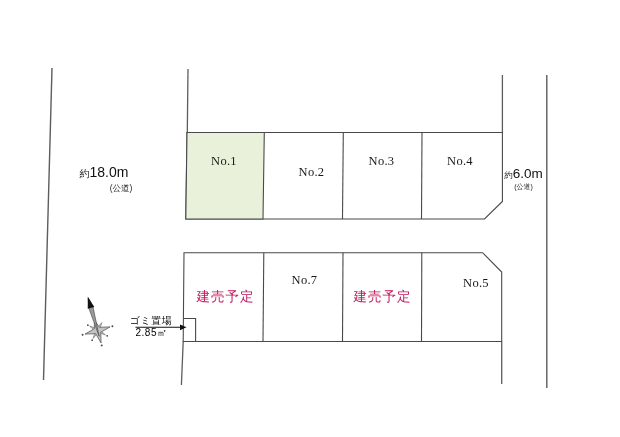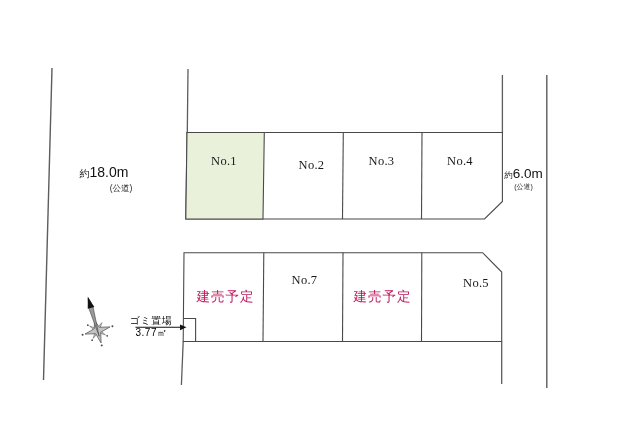--- a/index.html
+++ b/index.html
@@ -57,32 +57,32 @@
       <circle cx="15.5" cy="0" r="1" fill="#4a4a4a"></circle>
       <circle cx="-15.5" cy="0" r="1" fill="#4a4a4a"></circle>
       <circle cx="0" cy="15.5" r="1" fill="#4a4a4a"></circle>
       <circle cx="7.8" cy="7.8" r="0.9" fill="#4a4a4a"></circle>
       <circle cx="-7.8" cy="7.8" r="0.9" fill="#4a4a4a"></circle>
       <circle cx="-7.8" cy="-7.8" r="0.9" fill="#4a4a4a"></circle>
     </g>
   </svg>
 
   <div class="lbl lot-no" style="left:224px;top:161px;">No.1</div>
-  <div class="lbl lot-no" style="left:303.5px;top:165px;padding-left:16px;">No.2</div>
+  <div class="lbl lot-no" style="left:303.5px;top:172px;padding-left:16px;">No.2</div>
   <div class="lbl lot-no" style="left:381.5px;top:160.5px;">No.3</div>
   <div class="lbl lot-no" style="left:460px;top:160.5px;">No.4</div>
 
   <div class="lbl lot-kenbai" style="left:225.5px;top:296.5px;">建売予定</div>
   <div class="lbl lot-no" style="left:304.5px;top:279.5px;text-align:right;">No.7</div>
   <div class="lbl lot-kenbai" style="left:382.5px;top:296.5px;">建売予定</div>
   <div class="lbl lot-no" style="left:476px;top:282.5px;">No.5</div>
 
   <div class="lbl road-main" style="left:104px;top:172px;"><span class="pfx">約</span><span>18.0m</span></div>
   <div class="lbl road-sub" style="left:121px;top:188px;">(公道)</div>
 
   <div class="lbl road-main-r" style="left:523.5px;top:174px;"><span class="pfx">約</span><span>6.0m</span></div>
   <div class="lbl road-sub-r" style="left:523.5px;top:186px;">(公道)</div>
 
 
   <div class="lbl gomi" style="left:151px;top:321.3px;">ゴミ置場</div>
-  <div class="lbl gomi" style="left:151.5px;top:332.8px;">3.77㎡</div>
+  <div class="lbl gomi" style="left:151.5px;top:332.8px;">2.85㎡</div>
 
 </div>
 
 </body></html>

